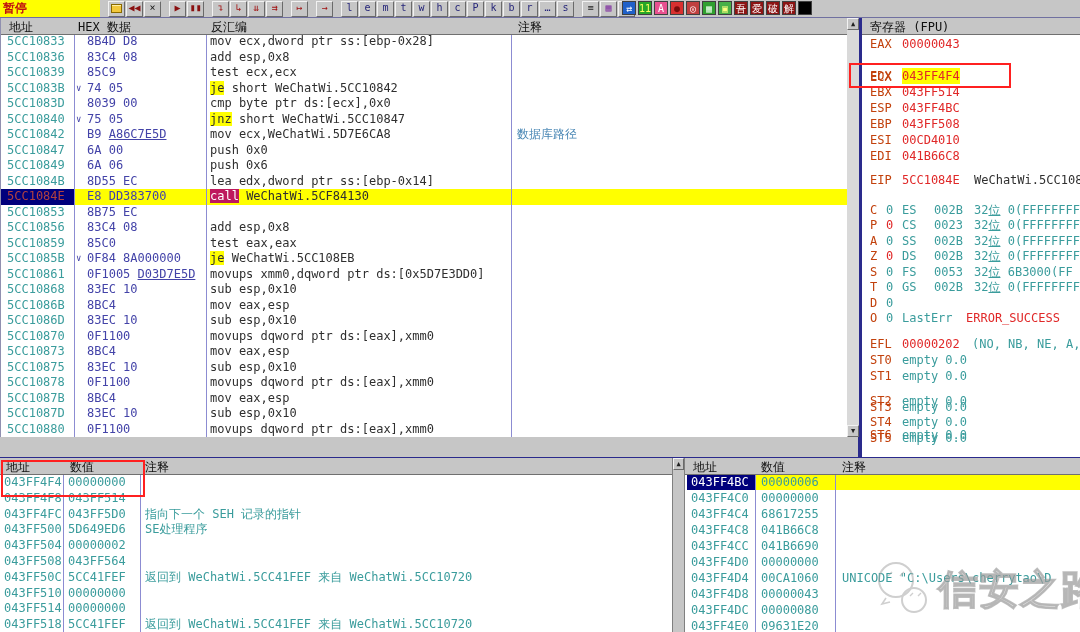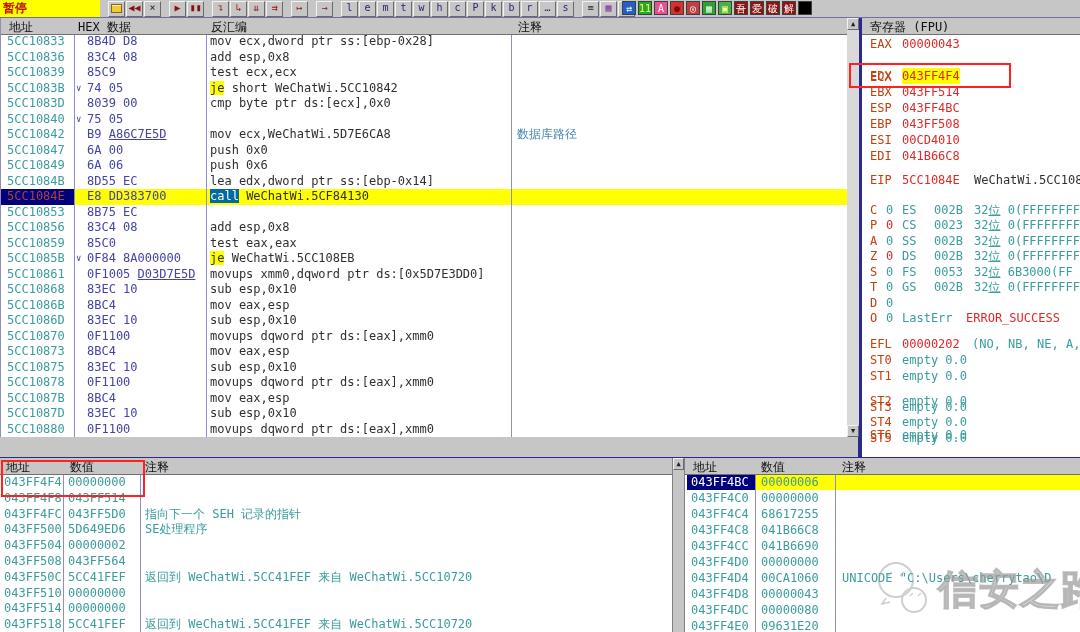--- a/index.html
+++ b/index.html
@@ -28,21 +28,21 @@
   .ph-label{position:absolute;top:1px;white-space:pre;}
   .vdiv{position:absolute;top:0;bottom:0;width:1px;background:#8c8cd2;z-index:4;}
   .drow{position:absolute;left:0;width:846px;height:15.5px;line-height:15.5px;white-space:pre;}
   .c-addr{position:absolute;left:6px;color:#3a9c9c;z-index:3;}
   .c-jmp{position:absolute;left:75px;color:#4343a8;font-size:9px;z-index:3;}
   .c-hex{position:absolute;left:86px;color:#4343a8;z-index:3;text-align:right;}
   .c-asm{position:absolute;left:209px;color:#2f2f2f;z-index:3;}
   .c-com{position:absolute;left:516px;color:#4886b4;z-index:3;}
   .u{text-decoration:underline;}
   .hl-y{background:#ffff00;}
-  .hl-c{background:#0369a1;color:#ffffff;margin-top:28px;}
+  .hl-c{background:#be185d;color:#ffffff;margin-top:28px;}
   .selbg-a{position:absolute;left:0;top:0;width:73px;height:100%;background:#00007c;z-index:1;}
   .selbg-b{position:absolute;left:73px;top:0;right:0;height:100%;background:#ffff00;z-index:1;}
   .sel-addr{color:#b04040;}
   
   .vscroll{position:absolute;width:12px;background:#d9d9d9;z-index:6;}
   .sbtn{position:absolute;left:0;width:12px;height:12px;background:#c6c6c6;
         border:1px solid;border-color:#f2f2f2 #6a6a6a #6a6a6a #f2f2f2;box-sizing:border-box;
         font-size:7px;line-height:10px;text-align:center;color:#202020;}
   
   .infobar{position:absolute;left:0;top:437px;width:858px;height:20px;background:#00f0f0;
@@ -146,21 +146,21 @@
       <span class="ph-label" style="left:77px">HEX 数据</span>
       <span class="ph-label" style="left:210px">反汇编</span>
       <span class="ph-label" style="left:517px">注释</span>
     </div>
     <div>
         <div class="drow" style="top: 16px;"><span class="c-addr">5CC10833</span><span class="c-hex"><span>8B4D D8</span></span><span class="c-asm"><span>mov ecx,dword ptr ss:[ebp-0x28]</span></span></div>
         <div class="drow" style="top: 31.5px;"><span class="c-addr">5CC10836</span><span class="c-hex"><span>83C4 08</span></span><span class="c-asm"><span>add esp,0x8</span></span></div>
         <div class="drow" style="top: 47px;"><span class="c-addr">5CC10839</span><span class="c-hex"><span>85C9</span></span><span class="c-asm"><span>test ecx,ecx</span></span></div>
         <div class="drow" style="top: 62.5px;"><span class="c-addr">5CC1083B</span><span class="c-jmp">∨</span><span class="c-hex"><span>74 05</span></span><span class="c-asm"><span class="hl-y">je</span><span> short WeChatWi.5CC10842</span></span></div>
         <div class="drow" style="top: 78px;"><span class="c-addr">5CC1083D</span><span class="c-hex"><span>8039 00</span></span><span class="c-asm"><span>cmp byte ptr ds:[ecx],0x0</span></span></div>
-        <div class="drow" style="top: 93.5px;"><span class="c-addr">5CC10840</span><span class="c-jmp">∨</span><span class="c-hex"><span>75 05</span></span></div>
+        <div class="drow" style="top: 93.5px;"><span class="c-addr">5CC10840</span><span class="c-jmp">∨</span><span class="c-hex"><span>75 05</span></span><span class="c-asm"><span class="hl-y">jnz</span><span> short WeChatWi.5CC10847</span></span></div>
         <div class="drow" style="top: 109px;"><span class="c-addr">5CC10842</span><span class="c-hex"><span>B9 </span><span class="u">A86C7E5D</span></span><span class="c-asm"><span>mov ecx,WeChatWi.5D7E6CA8</span></span><span class="c-com">数据库路径</span></div>
         <div class="drow" style="top: 124.5px;"><span class="c-addr">5CC10847</span><span class="c-hex"><span>6A 00</span></span><span class="c-asm"><span>push 0x0</span></span></div>
         <div class="drow" style="top: 140px;"><span class="c-addr">5CC10849</span><span class="c-hex"><span>6A 06</span></span><span class="c-asm"><span>push 0x6</span></span></div>
         <div class="drow" style="top: 155.5px;"><span class="c-addr">5CC1084B</span><span class="c-hex"><span>8D55 EC</span></span><span class="c-asm"><span>lea edx,dword ptr ss:[ebp-0x14]</span></span></div>
         <div class="drow" style="top: 171px;"><div class="selbg-a"></div><div class="selbg-b"></div><span class="c-addr sel-addr">5CC1084E</span><span class="c-hex"><span>E8 DD383700</span></span><span class="c-asm"><span class="hl-c">call</span><span> WeChatWi.5CF84130</span></span></div>
         <div class="drow" style="top: 186.5px;"><span class="c-addr">5CC10853</span><span class="c-hex"><span>8B75 EC</span></span></div>
         <div class="drow" style="top: 202px;"><span class="c-addr">5CC10856</span><span class="c-hex"><span>83C4 08</span></span><span class="c-asm"><span>add esp,0x8</span></span></div>
         <div class="drow" style="top: 217.5px;"><span class="c-addr">5CC10859</span><span class="c-hex"><span>85C0</span></span><span class="c-asm"><span>test eax,eax</span></span></div>
         <div class="drow" style="top: 233px;"><span class="c-addr">5CC1085B</span><span class="c-jmp">∨</span><span class="c-hex"><span>0F84 8A000000</span></span><span class="c-asm"><span class="hl-y">je</span><span> WeChatWi.5CC108EB</span></span></div>
         <div class="drow" style="top: 248.5px;"><span class="c-addr">5CC10861</span><span class="c-hex"><span>0F1005 </span><span class="u">D03D7E5D</span></span><span class="c-asm"><span>movups xmm0,dqword ptr ds:[0x5D7E3DD0]</span></span></div>

